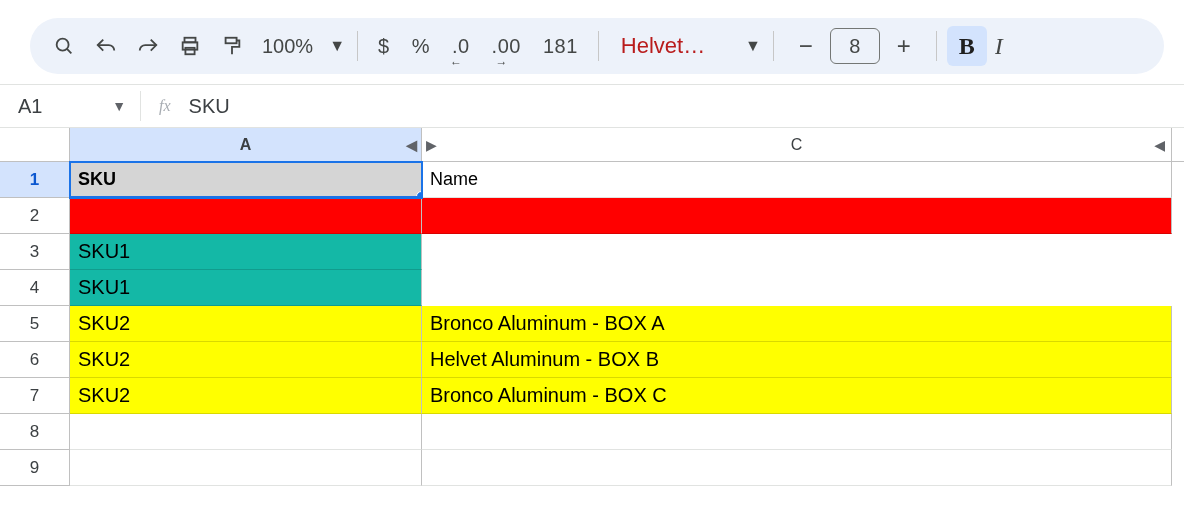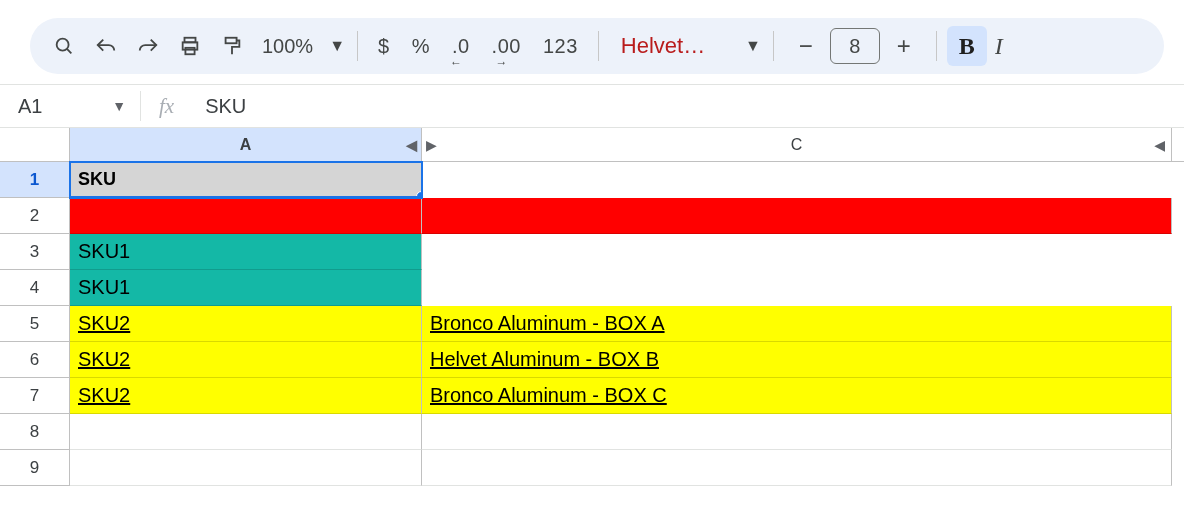--- a/index.html
+++ b/index.html
@@ -76,21 +76,21 @@
   }
   .namebox {
     display: flex; align-items: center;
     width: 130px;
     font-size: 20px;
     color: #3c4043;
     padding-left: 8px;
   }
   .namebox-caret { margin-left: auto; margin-right: 14px; font-size: 14px; color:#606368;}
   .fx-sep { width:1px; height: 30px; background:#e1e3e1; margin: 0 18px 0 0;}
-  .fx-label { font-style: italic; color:#a8adb3; font-size:21px; margin-right: 31px; font-family: Georgia, serif; }
+  .fx-label { font-style: italic; color:#a8adb3; font-size:16px; margin-right: 18px; font-family: Georgia, serif; }
   .fx-content { font-size: 20px; color:#3c4043; }
   
   .grid-area { position: relative; }
   .col-headers {
     display: flex;
     height: 34px;
     border-bottom: 1px solid #c0c0c0;
   }
   .corner { width: 70px; border-right: 1px solid #c0c0c0; background:#fff; }
   .col-header {
@@ -144,21 +144,21 @@
     position:absolute;
     right:-6px; bottom:-6px;
     width:11px; height:11px;
     background:#1a73e8; border-radius:50%;
     border: 1.5px solid #fff;
     z-index: 5;
   }
   .hdr-row .cell { font-size: 18px; }
   .bg-red { background:#ff0000; }
   .bg-cyan { background:#14b8a6; }
-  .bg-yellow { background:#ffff00;text-decoration:underline; }
+  .bg-yellow { background:#ffff00; }
   .bg-cyan, .bg-yellow { border-bottom: 1px solid rgba(0,0,0,0.15); }
   .bg-red { border-bottom: 1px solid rgba(0,0,0,0.15); }
 </style>
 </head>
 <body>
 
 <div class="toolbar">
   <div class="tool-btn">
     <svg viewBox="0 0 24 24" fill="none" stroke="#444746" stroke-width="2">
         <circle cx="10.5" cy="10.5" r="6.5"></circle>
@@ -196,21 +196,21 @@
   </div>
   <div class="tool-sep"></div>
   <div class="tool-btn wide">$</div>
   <div class="tool-btn wide">%</div>
   <div class="tool-btn wide">
     <span style="position:relative"><span>.0</span><span style="position:absolute;left:-2px;bottom:-10px;font-size:12px">←</span></span>
   </div>
   <div class="tool-btn wide">
     <span style="position:relative"><span>.00</span><span style="position:absolute;left:4px;bottom:-10px;font-size:12px">→</span></span>
   </div>
-  <div class="tool-btn wide">123</div>
+  <div class="tool-btn wide">181</div>
   <div class="tool-sep"></div>
   <div class="zoom-group" style="min-width:150px">
     <span class="font-name">Helvet…</span>
     <span class="caret-down" style="margin-left:auto">▼</span>
   </div>
   <div class="tool-sep"></div>
   <div class="fontsize-group">
     <div class="tool-btn pm-btn">−</div>
     <div class="fontsize-box">8</div>
     <div class="tool-btn pm-btn">+</div>
@@ -243,20 +243,21 @@
       <span class="col-handle-left">◀</span>
     </div>
   </div>
 
   <div class="row hdr-row">
     <div class="row-header sel">1</div>
     <div class="cell cA sel-cell">
       <span>SKU</span>
       <div class="sel-handle"></div>
     </div>
+    <div class="cell cC">Name</div>
   </div>
 
   <div class="row">
     <div class="row-header">2</div>
     <div class="cell cA bg-red"></div>
     <div class="cell cC bg-red"></div>
   </div>
 
   <div class="row">
     <div class="row-header">3</div>

